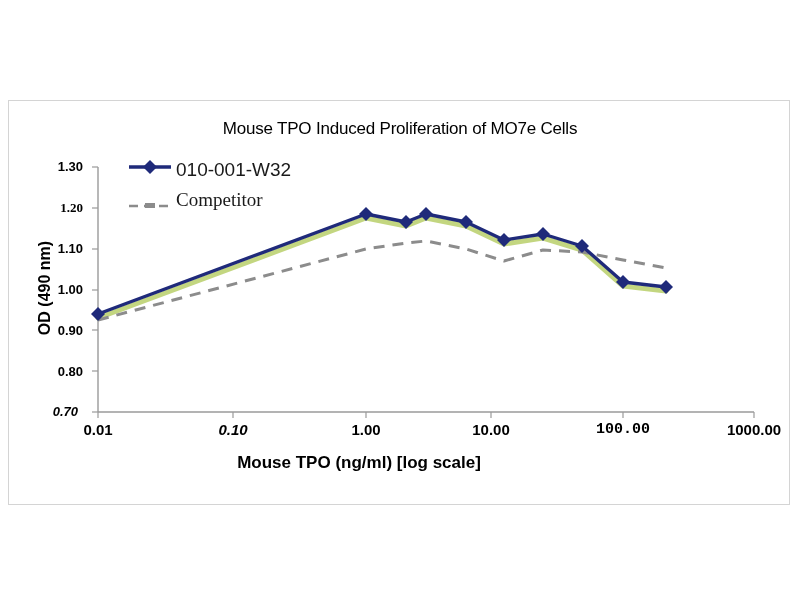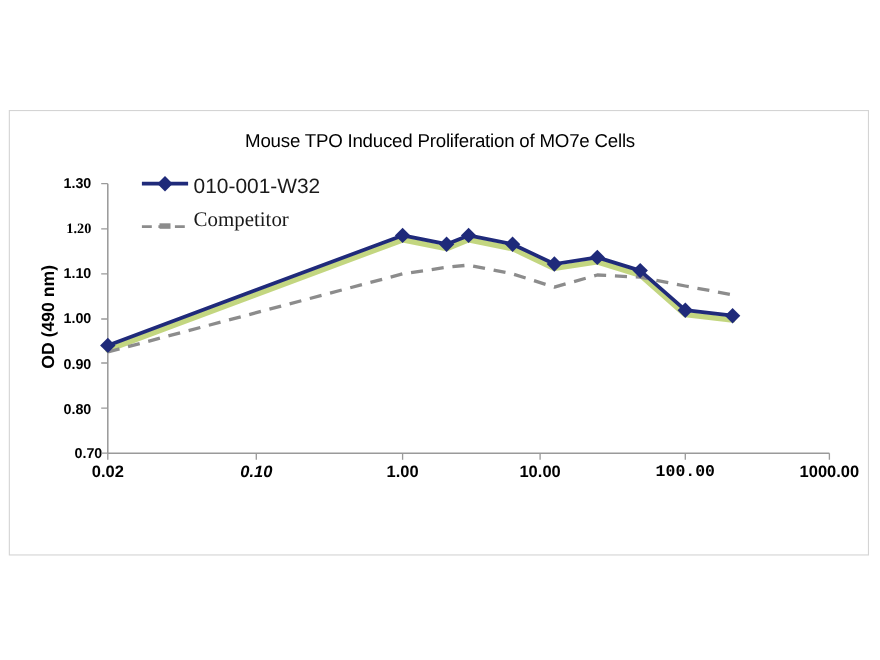--- a/index.html
+++ b/index.html
@@ -95,30 +95,31 @@
 </style>
 </head>
 <body>
 
 <div id="page">
   <div id="chart-frame">
 
     <div id="chart-title">Mouse TPO Induced Proliferation of MO7e Cells</div>
 
     <div id="y-axis-title">OD (490 nm)</div>
+    <div id="x-axis-title">Mouse TPO (ng/ml) [log scale]</div>
 
     <div class="ytick-label" style="left:16px; top:58px;">1.30</div>
     <div class="ytick-label" style="left:16px; top:99px;font-family:Liberation Serif, serif;">1.20</div>
     <div class="ytick-label" style="left:16px; top:140px;">1.10</div>
     <div class="ytick-label" style="left:16px; top:181px;">1.00</div>
     <div class="ytick-label" style="left:16px; top:222px;">0.90</div>
     <div class="ytick-label" style="left:16px; top:263px;">0.80</div>
-    <div class="ytick-label" style="left:26px; top:303px;">0.70</div>
+    <div class="ytick-label" style="left:11px; top:303px;font-style:italic;">0.70</div>
 
-    <div class="xtick-label" style="left:44px; top:320px;">0.02</div>
+    <div class="xtick-label" style="left:44px; top:320px;">0.01</div>
     <div class="xtick-label" style="left:179px; top:320px;font-style:italic;">0.10</div>
     <div class="xtick-label" style="left:312px; top:320px;">1.00</div>
     <div class="xtick-label" style="left:437px; top:320px;">10.00</div>
     <div class="xtick-label" style="left:569px; top:320px;font-family:Liberation Mono, monospace;">100.00</div>
     <div class="xtick-label" style="left:700px; top:320px;">1000.00</div>
 
     <svg id="plot-area" viewBox="0 0 782 405" xmlns="http://www.w3.org/2000/svg">
       <g>
         <line x1="89" y1="66" x2="89" y2="311" stroke="#9a9a9a" stroke-width="1.4"></line>
         <line x1="89" y1="311" x2="745" y2="311" stroke="#9a9a9a" stroke-width="1.4"></line>

